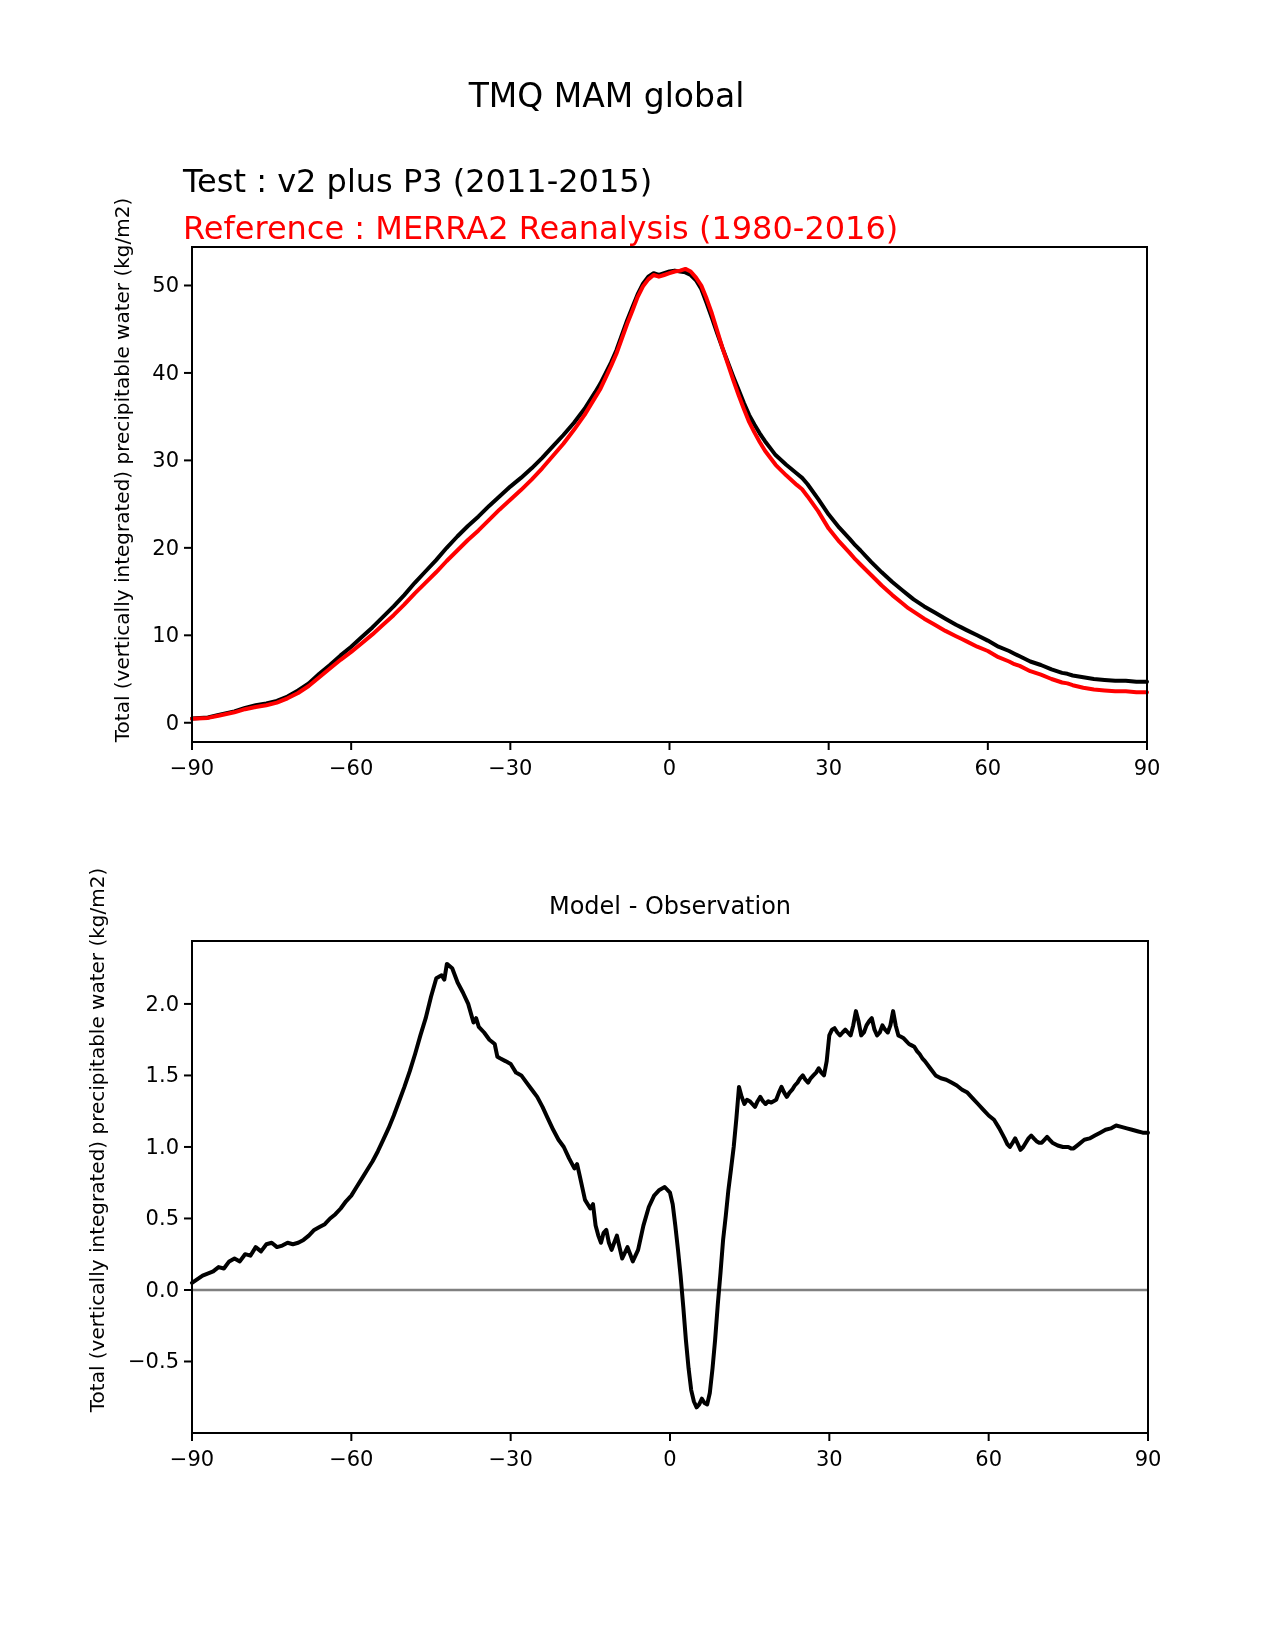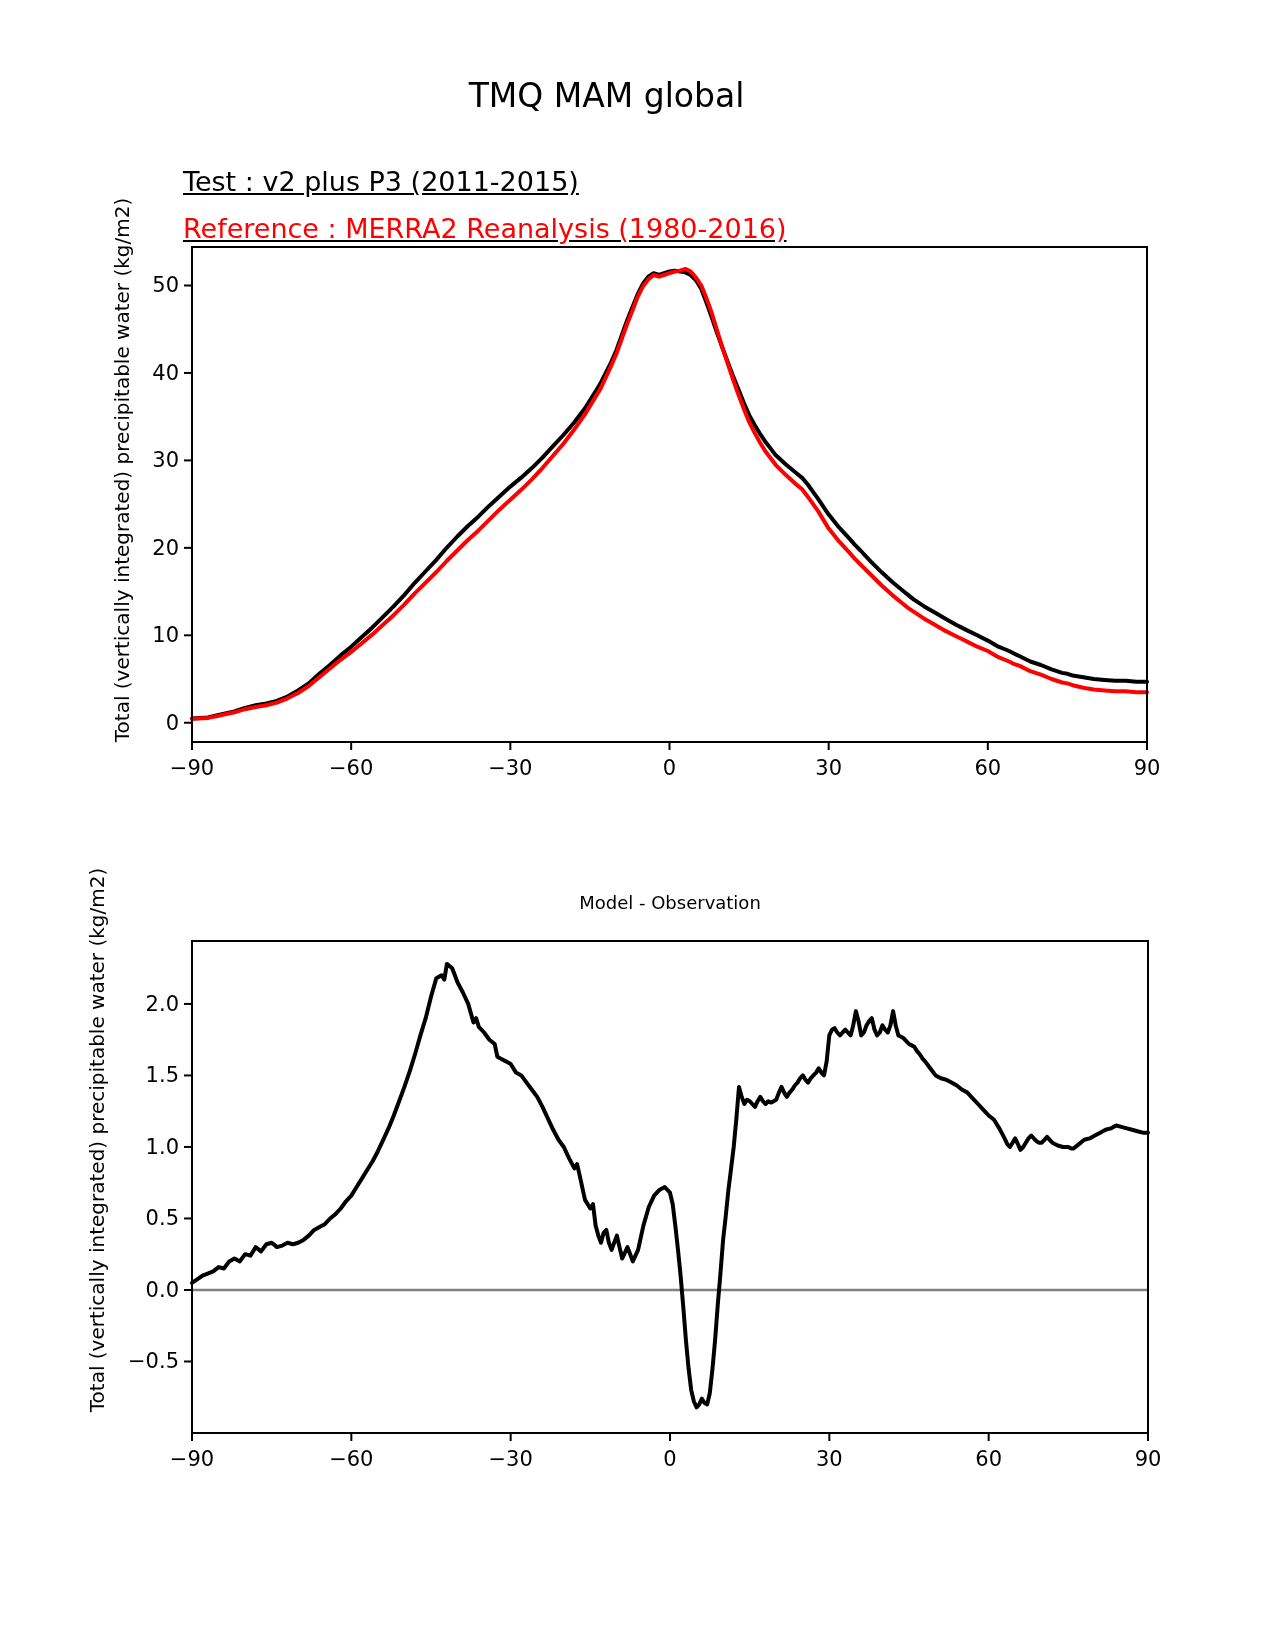--- a/index.html
+++ b/index.html
@@ -1,21 +1,21 @@
 <!DOCTYPE html>
 <html><head>
 <meta charset="utf-8">
 <style>
   html,body{margin:0;padding:0;background:#fff;}
   .fig{position:relative;width:1275px;height:1650px;background:#ffffff;
        font-family:"DejaVu Sans",sans-serif;color:#000;overflow:hidden;}
   .abs{position:absolute;}
   .main-title{left:0;width:1213px;top:76px;text-align:center;font-size:33px;}
-  .legend{left:183px;top:166px;line-height:31px;font-size:27px;white-space:nowrap;text-decoration:underline;}
-  .sub-title{left:192px;width:956px;top:892px;text-align:center;font-size:18px;}
+  .legend{left:183px;top:166px;line-height:31px;font-size:32px;white-space:nowrap;}
+  .sub-title{left:192px;width:956px;top:892px;text-align:center;font-size:24px;}
   .ylab{font-size:20px;white-space:nowrap;transform:translate(-50%,-50%) rotate(-90deg);}
   .ylab-top{left:122px;top:470px;}
   .ylab-bottom{left:97px;top:1140px;}
   svg text{font-family:"DejaVu Sans",sans-serif;fill:#000000;}
 </style>
 </head>
 <body>
 
 <div class="fig">
   <div class="abs main-title">TMQ MAM global</div>

